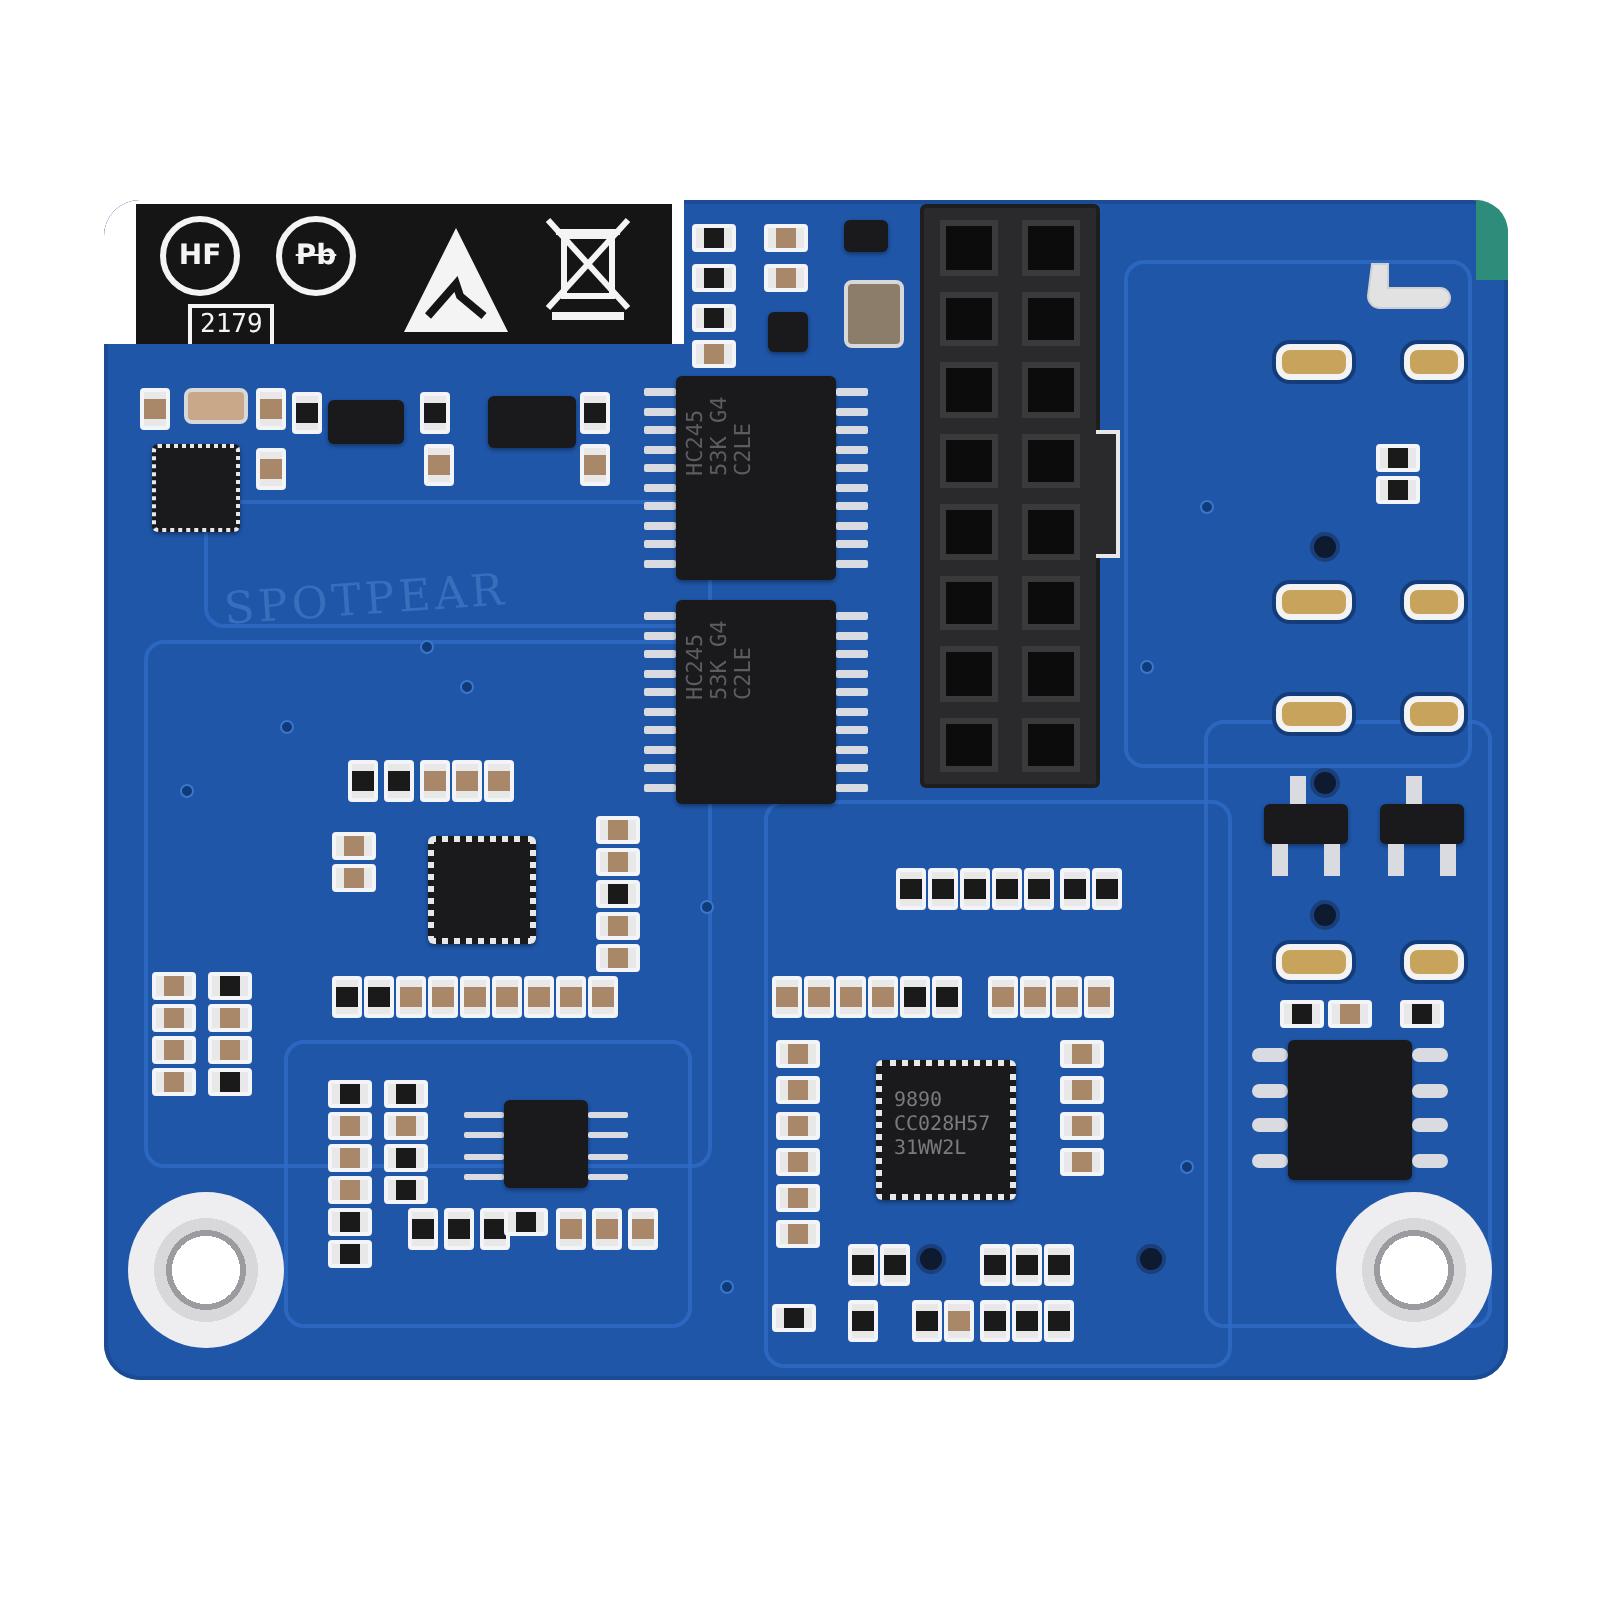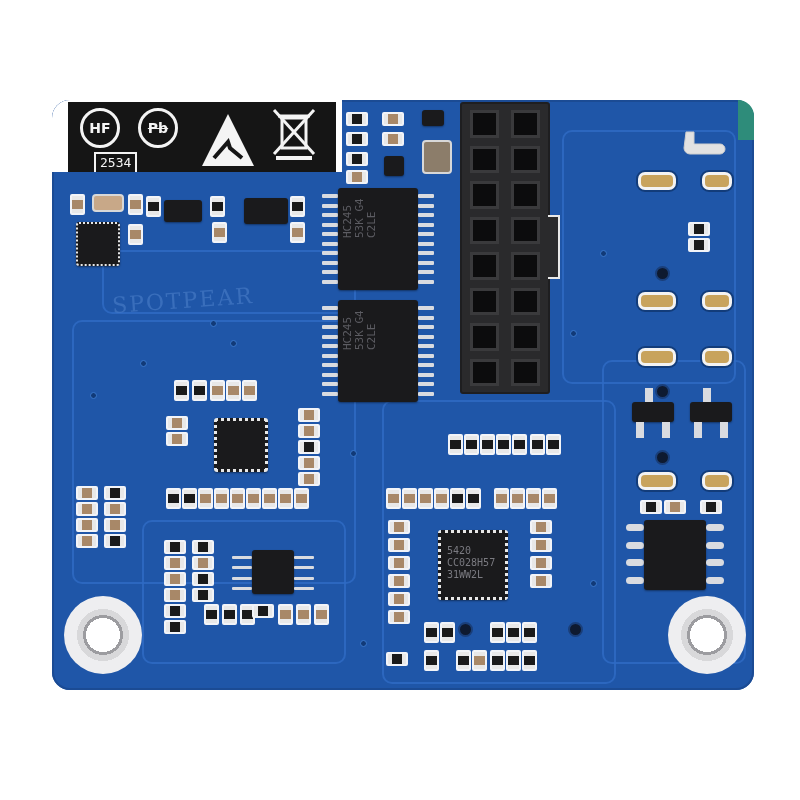--- a/index.html
+++ b/index.html
@@ -62,21 +62,21 @@
     <polygon points="28,2 54,54 2,54" fill="#f4f4f4"></polygon>
     <path d="M14 46 L28 30 L30 36 L42 46" stroke="#151515" stroke-width="4" fill="none"></path>
   </svg>
   <svg class="abs" style="left:204px;top:6px;" width="44" height="52" viewBox="0 0 44 52">
     <rect x="10" y="10" width="24" height="30" fill="none" stroke="#f4f4f4" stroke-width="3"></rect>
     <line x1="6" y1="8" x2="38" y2="8" stroke="#f4f4f4" stroke-width="3"></line>
     <line x1="2" y1="2" x2="42" y2="46" stroke="#f4f4f4" stroke-width="3"></line>
     <line x1="42" y1="2" x2="2" y2="46" stroke="#f4f4f4" stroke-width="3"></line>
     <rect x="4" y="48" width="36" height="4" fill="#f4f4f4"></rect>
   </svg>
-  <div class="code">2534</div>
+  <div class="code">2179</div>
 </div>
 
 <div class="silk" style="left:112px;top:288px;">SPOTPEAR</div>
 
 <div class="header">
   <span></span>
     <span></span>
   <span></span>
     <span></span>
   <span></span>
@@ -148,21 +148,21 @@
     <span style="height:4px"></span>
     <span style="height:4px"></span>
     <span style="height:4px"></span>
     <span style="height:4px"></span>
     <span style="height:4px"></span>
     <span style="height:4px"></span>
     <span style="height:4px"></span>
 </div>
 
 <div class="ic" style="left:438px;top:530px;width:64px;height:64px;border:3px dotted #e8e8e8;">
-  <div class="mark" style="left:6px;top:12px;font-size:10px;color:#7a7a80;"><span>5420</span>
+  <div class="mark" style="left:6px;top:12px;font-size:10px;color:#7a7a80;"><span>9890</span>
 <span>CC028H57</span>
 <span>31WW2L</span></div>
 </div>
 
 <div class="ic" style="left:214px;top:418px;width:48px;height:48px;border:3px dotted #e8e8e8;"></div>
 
 <div class="ic" style="left:76px;top:222px;width:40px;height:40px;border:2px dotted #e8e8e8;"></div>
 
 <div class="pinrow" style="left:232px;top:556px;width:20px;height:34px;">
   <span style="height:3px"></span>

